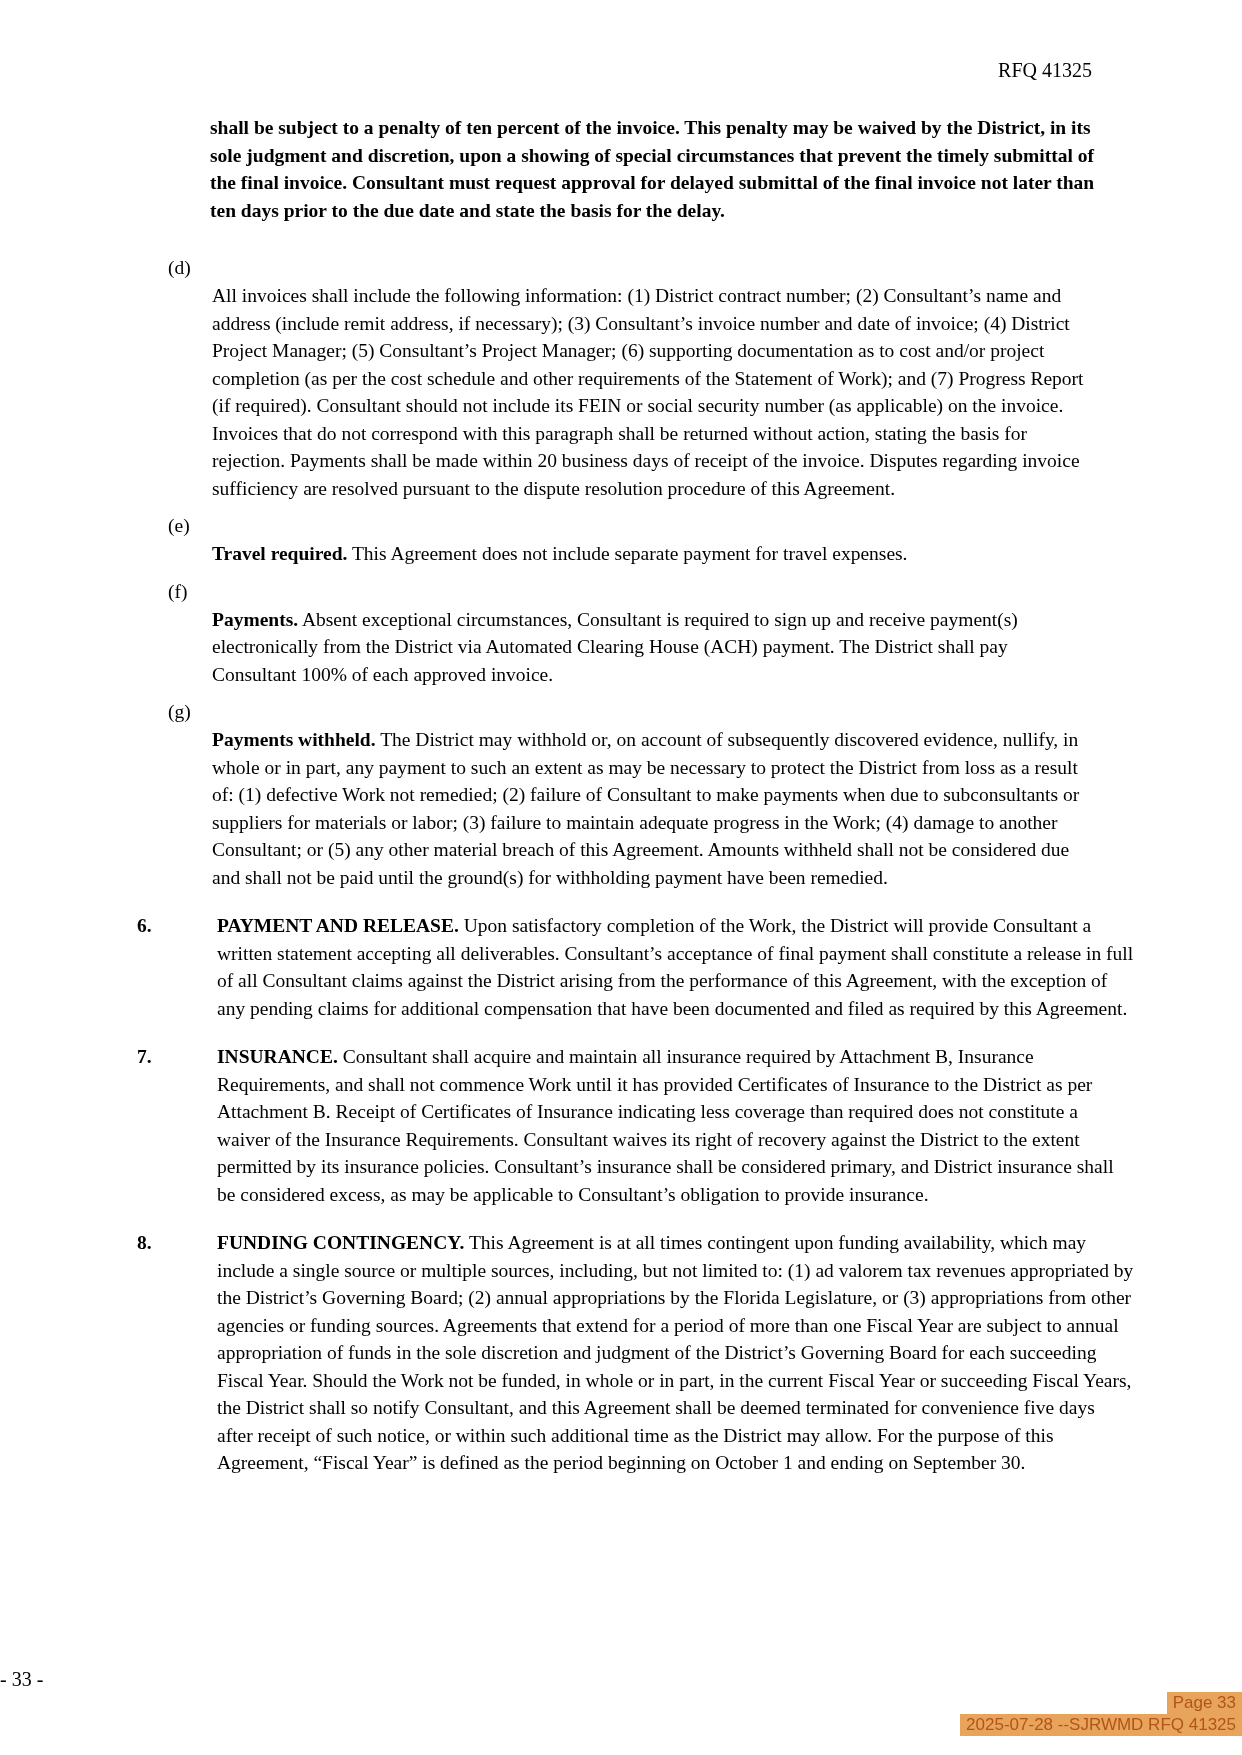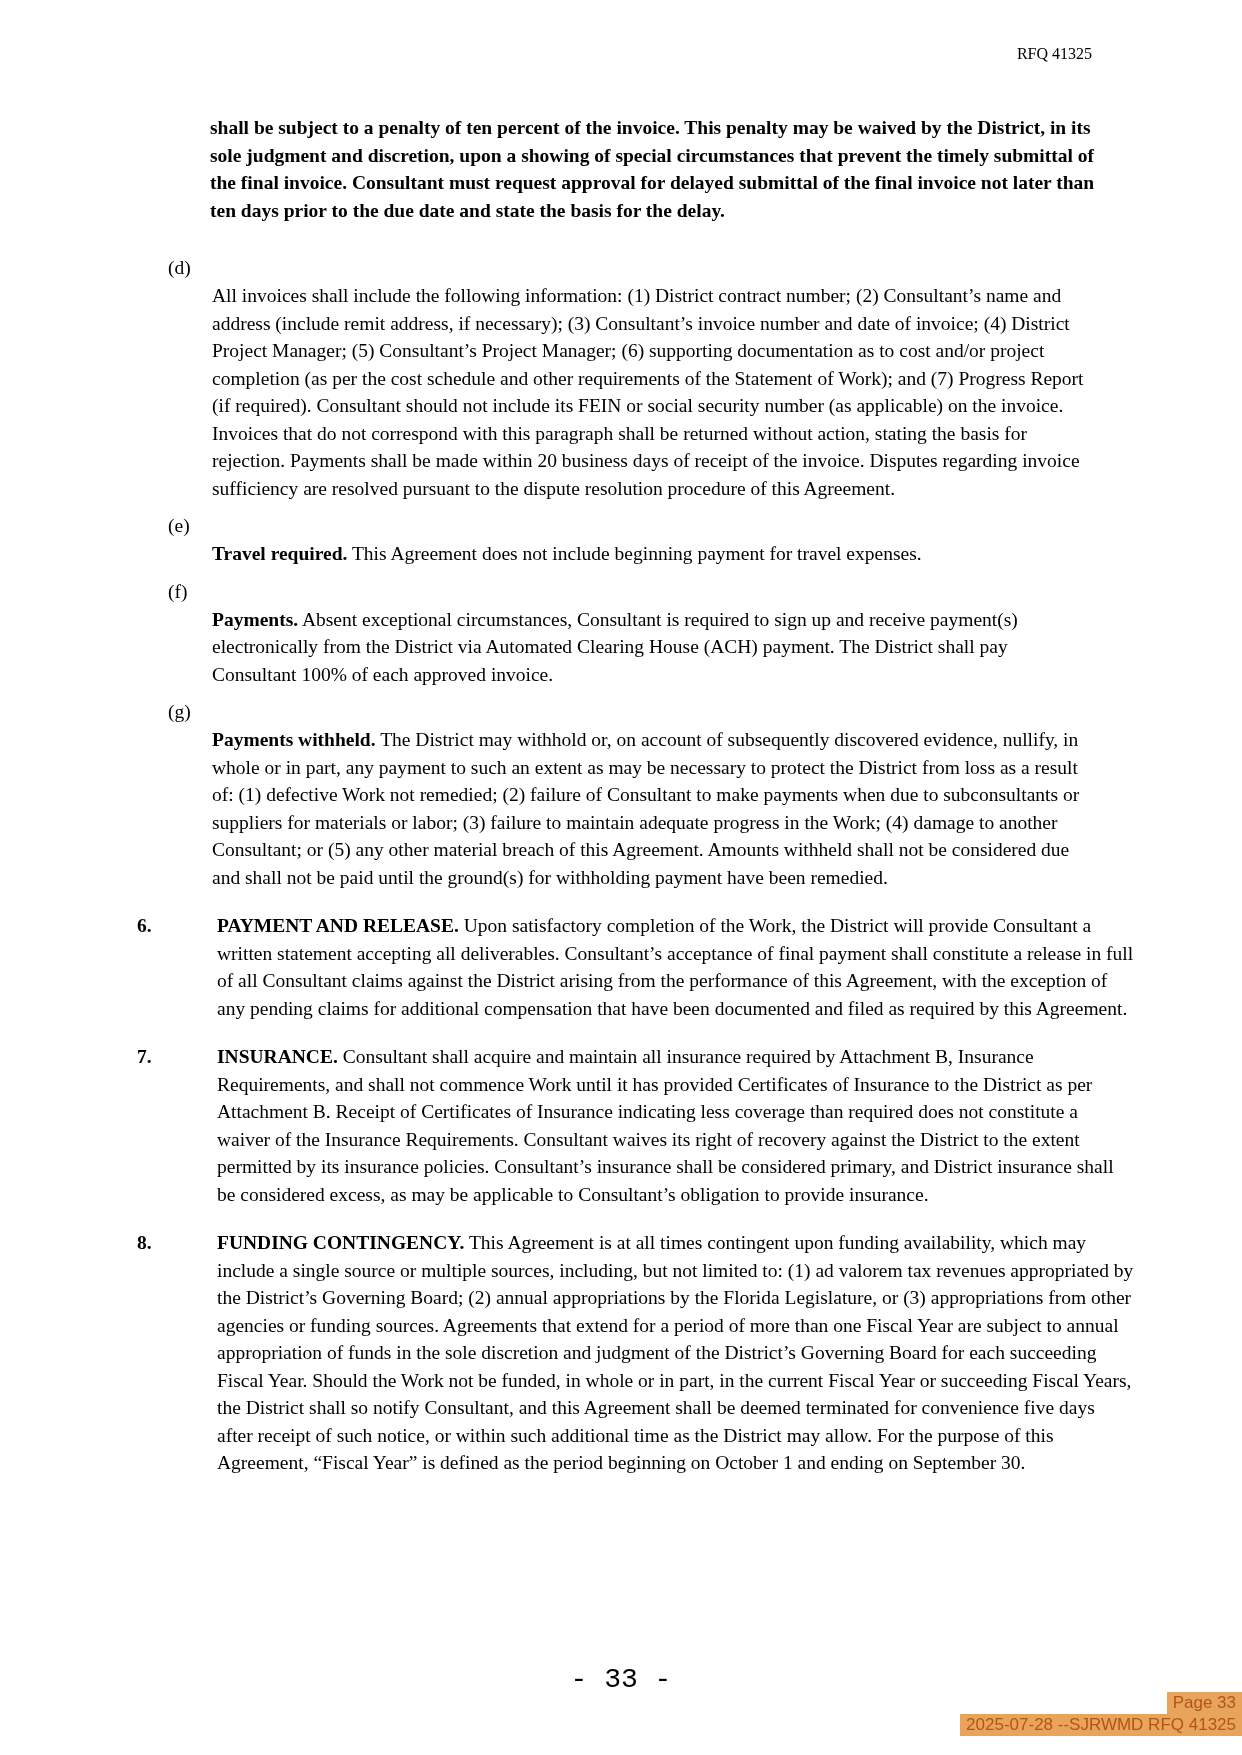--- a/index.html
+++ b/index.html
@@ -7,22 +7,22 @@
     width: 1242px; height: 1755px;
     background: #ffffff;
     font-family: "Liberation Serif", serif;
     font-size: 19.5px;
     line-height: 27.5px;
     color: #000000;
   }
   .page { position: relative; width: 1242px; height: 1755px; overflow: hidden; }
 
   .doc-ref {
-    position: absolute; top: 40px; right: 150px;
-    font-size: 16px;
+    position: absolute; top: 57px; right: 150px;
+    font-size: 20px;
   }
 
   .content { position: absolute; top: 114px; left: 137px; width: 958px; }
 
   .intro {
     margin: 0 7px 0 73px; width: 885px;
     font-weight: bold;
   }
 
   .litem { display: flex; margin-top: 10px; padding-left: 31px; }
@@ -31,21 +31,21 @@
   .litem .text { flex: none; width: 883px; margin-top: 28px; }
 
   .nitem { display: flex; margin-top: 21px; }
   .nitem .marker { flex: none; width: 40px; font-weight: bold; }
   .nitem .text { flex: none; width: 918px; margin-left: 40px; }
 
   .lead { font-weight: bold; }
 
   .page-num {
     position: absolute; top: 1666px; left: 0; width: 100%;
-    text-align: center; font-size: 28px; font-family: Liberation Mono, monospace;
+    font-size: 20px;
   }
 
   .stamp {
     position: absolute; bottom: 19px; left: 0; width: 100%;
     text-align: right;
     font-family: "Liberation Sans", sans-serif;
     font-size: 17px; line-height: 19px;
   }
   .stamp-line {
     display: inline-block;
@@ -65,21 +65,21 @@
 
     <p class="intro">shall be subject to a penalty of ten percent of the invoice. This penalty may be waived by the District, in its sole judgment and discretion, upon a showing of special circumstances that prevent the timely submittal of the final invoice. Consultant must request approval for delayed submittal of the final invoice not later than ten days prior to the due date and state the basis for the delay.</p>
 
     <div class="litem first">
       <span class="marker">(d)</span>
       <span class="text"><span>All invoices shall include the following information: (1) District contract number; (2) Consultant’s name and address (include remit address, if necessary); (3) Consultant’s invoice number and date of invoice; (4) District Project Manager; (5) Consultant’s Project Manager; (6) supporting documentation as to cost and/or project completion (as per the cost schedule and other requirements of the Statement of Work); and (7) Progress Report (if required). Consultant should not include its FEIN or social security number (as applicable) on the invoice. Invoices that do not correspond with this paragraph shall be returned without action, stating the basis for rejection. Payments shall be made within 20 business days of receipt of the invoice. Disputes regarding invoice sufficiency are resolved pursuant to the dispute resolution procedure of this Agreement.</span></span>
     </div>
 
     <div class="litem">
       <span class="marker">(e)</span>
-      <span class="text"><span class="lead">Travel required.</span> <span>This Agreement does not include beginning payment for travel expenses.</span></span>
+      <span class="text"><span class="lead">Travel required.</span> <span>This Agreement does not include separate payment for travel expenses.</span></span>
     </div>
 
     <div class="litem">
       <span class="marker">(f)</span>
       <span class="text"><span class="lead">Payments.</span> <span>Absent exceptional circumstances, Consultant is required to sign up and receive payment(s) electronically from the District via Automated Clearing House (ACH) payment. The District shall pay Consultant 100% of each approved invoice.</span></span>
     </div>
 
     <div class="litem">
       <span class="marker">(g)</span>
       <span class="text"><span class="lead">Payments withheld.</span> <span>The District may withhold or, on account of subsequently discovered evidence, nullify, in whole or in part, any payment to such an extent as may be necessary to protect the District from loss as a result of: (1) defective Work not remedied; (2) failure of Consultant to make payments when due to subconsultants or suppliers for materials or labor; (3) failure to maintain adequate progress in the Work; (4) damage to another Consultant; or (5) any other material breach of this Agreement. Amounts withheld shall not be considered due and shall not be paid until the ground(s) for withholding payment have been remedied.</span></span>

